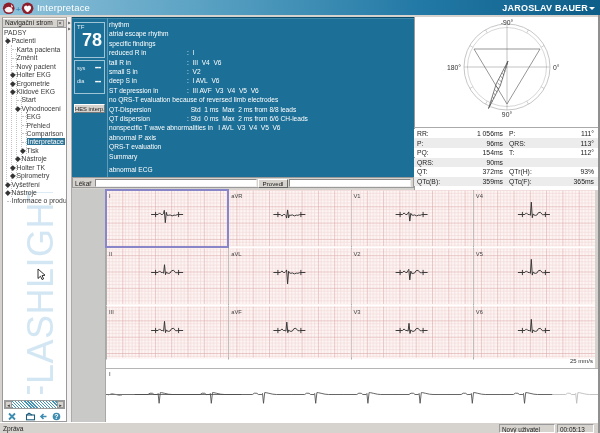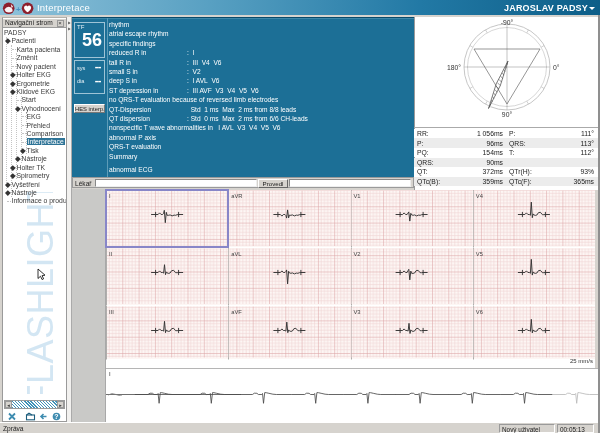--- a/index.html
+++ b/index.html
@@ -88,21 +88,21 @@
 <div class="abs" id="title">
   <svg width="36" height="15" style="position:absolute;left:0;top:0">
     <circle cx="8.7" cy="8.3" r="5.8" fill="#8d1f2d"></circle>
     <path d="M4.5,9.5 Q7,5.5 10.5,7.2 Q13,8.6 12.5,11.5 Q9,13.5 5.8,11.8 Z" fill="#fff" opacity="0.95"></path>
     <path d="M10.8,4.1 L13.2,6.8 L11.5,8 Z" fill="#f4dada"></path>
     <text x="16" y="11.5" font-size="8" fill="#4a90c2" font-weight="bold">+</text>
     <circle cx="27.6" cy="8.3" r="5.8" fill="#8d1f2d"></circle>
     <path d="M27.6,12.3 C24.2,9.8 23.4,7.6 24.6,6.2 C25.6,5.1 27.1,5.4 27.6,6.5 C28.1,5.4 29.6,5.1 30.6,6.2 C31.8,7.6 31,9.8 27.6,12.3 Z" fill="#fff"></path>
   </svg>
   <span class="appname">Interpretace</span>
-  <span class="user">JAROSLAV PADSY</span>
+  <span class="user">JAROSLAV BAUER</span>
   <div class="caret"></div>
 </div>
 
 <div class="abs" id="lborder"></div>
 
 <div class="abs" id="nav">
   <div id="navhead">Navigační strom<span class="x">×</span></div>
   <div style="position:absolute;left:0;top:10px;width:62.5px;height:372px;overflow:hidden">
     <div id="wm">
           <span>FLASHLIGHT</span>
@@ -314,21 +314,21 @@
 <div class="pline" style="top:78.2px"><span>no QRS-T evaluation because of reversed limb electrodes</span></div>
 <div class="pline" style="top:87.6px"><span>QT-Dispersion</span><span class="pv">&nbsp;&nbsp;Std&nbsp; 1 ms&nbsp; Max&nbsp; 2 ms from 8/8 leads</span></div>
 <div class="pline" style="top:97.0px"><span>QT dispersion</span><span class="pv">:&nbsp;Std&nbsp; 0 ms&nbsp; Max&nbsp; 2 ms from 6/6 CH-leads</span></div>
 <div class="pline" style="top:106.4px"><span>nonspecific T wave abnormalities in&nbsp;&nbsp; I AVL&nbsp; V3&nbsp; V4&nbsp; V5&nbsp; V6</span></div>
 <div class="pline" style="top:115.8px"><span>abnormal P axis</span></div>
 <div class="pline" style="top:125.3px"><span>QRS-T evaluation</span></div>
 <div class="pline" style="top:134.7px"><span>Summary</span></div>
 <div class="pline" style="top:148.3px"><span>abnormal ECG</span></div>
   <div id="tfbox">
         <span class="tf">TF</span>
-        <span class="num">56</span>
+        <span class="num">78</span>
       </div>
   <div id="sdbox">
     <span class="lb" style="top:3.5px">sys</span>
         <span class="dash" style="top:-1px">--</span>
     <span class="lb" style="top:17px">dia</span>
         <span class="dash" style="top:12.5px">--</span>
   </div>
   <div id="hesbtn">HES interp.</div>
 </div>
 <div class="abs" id="lekrow">

